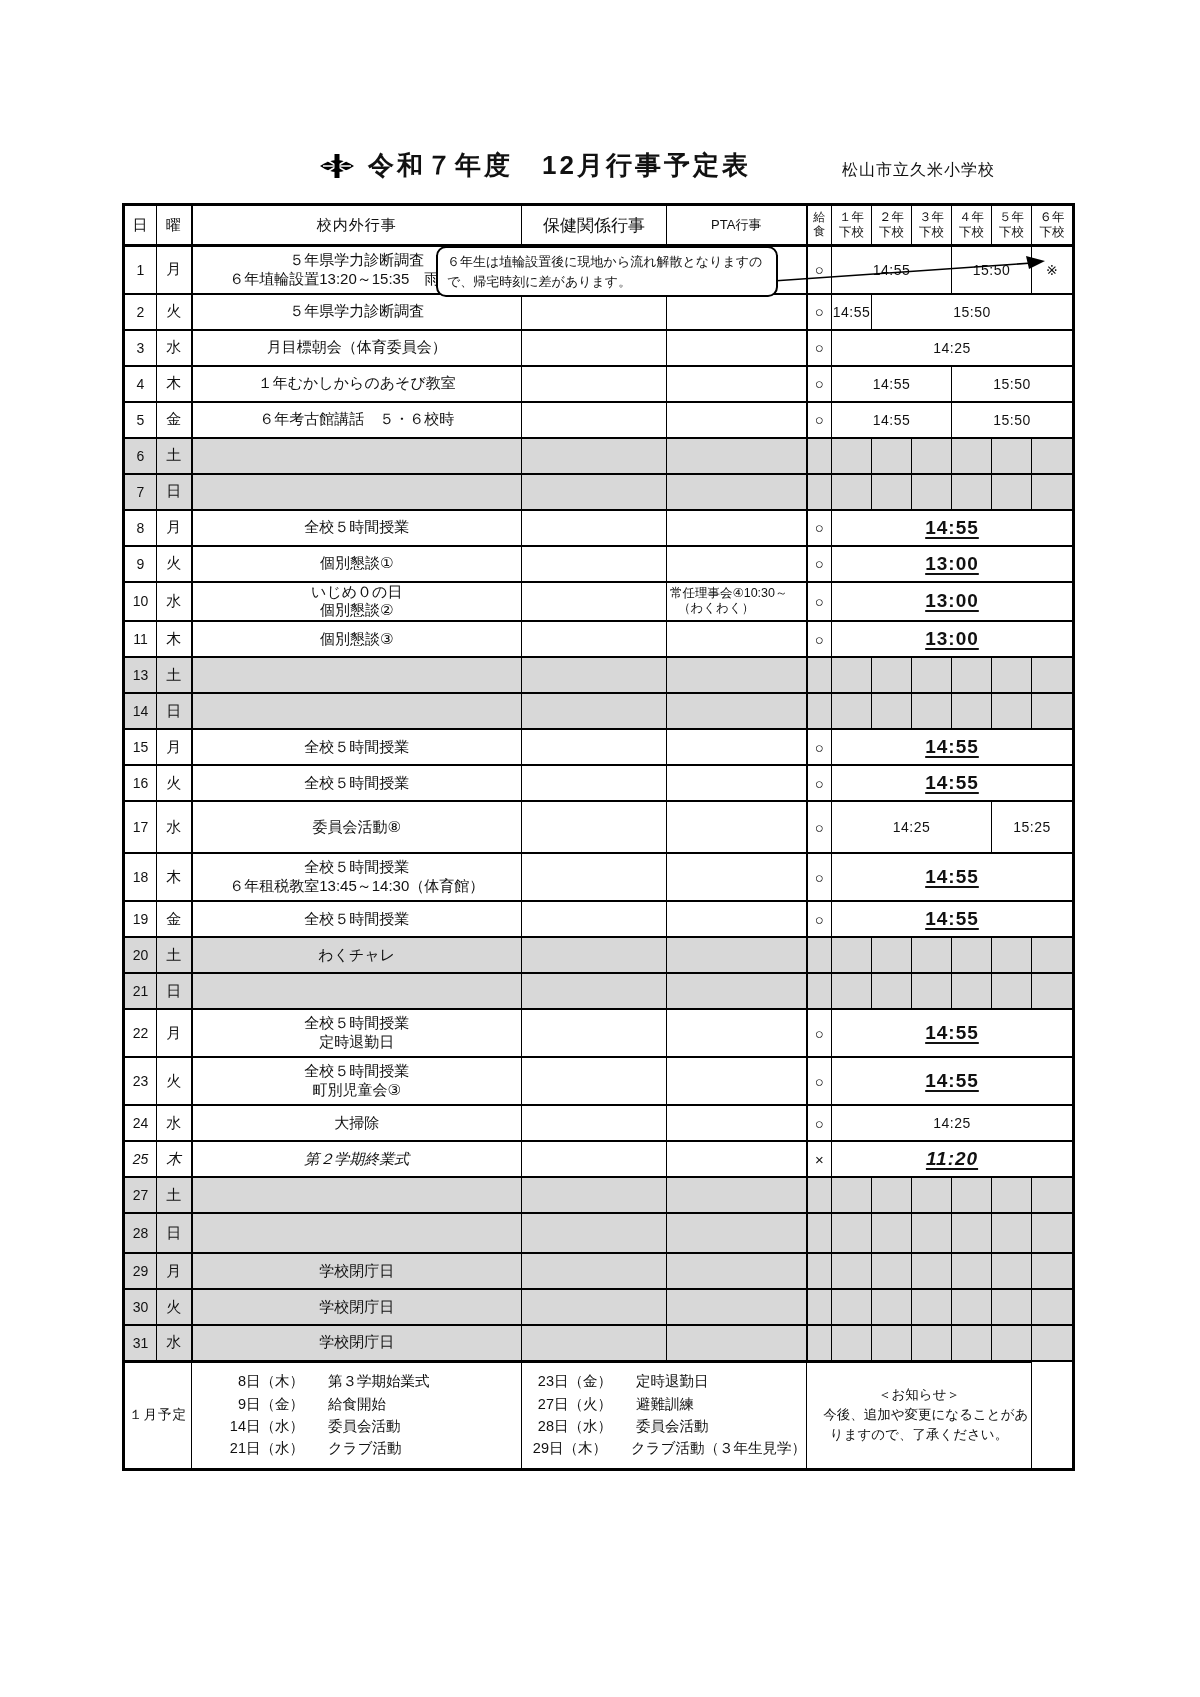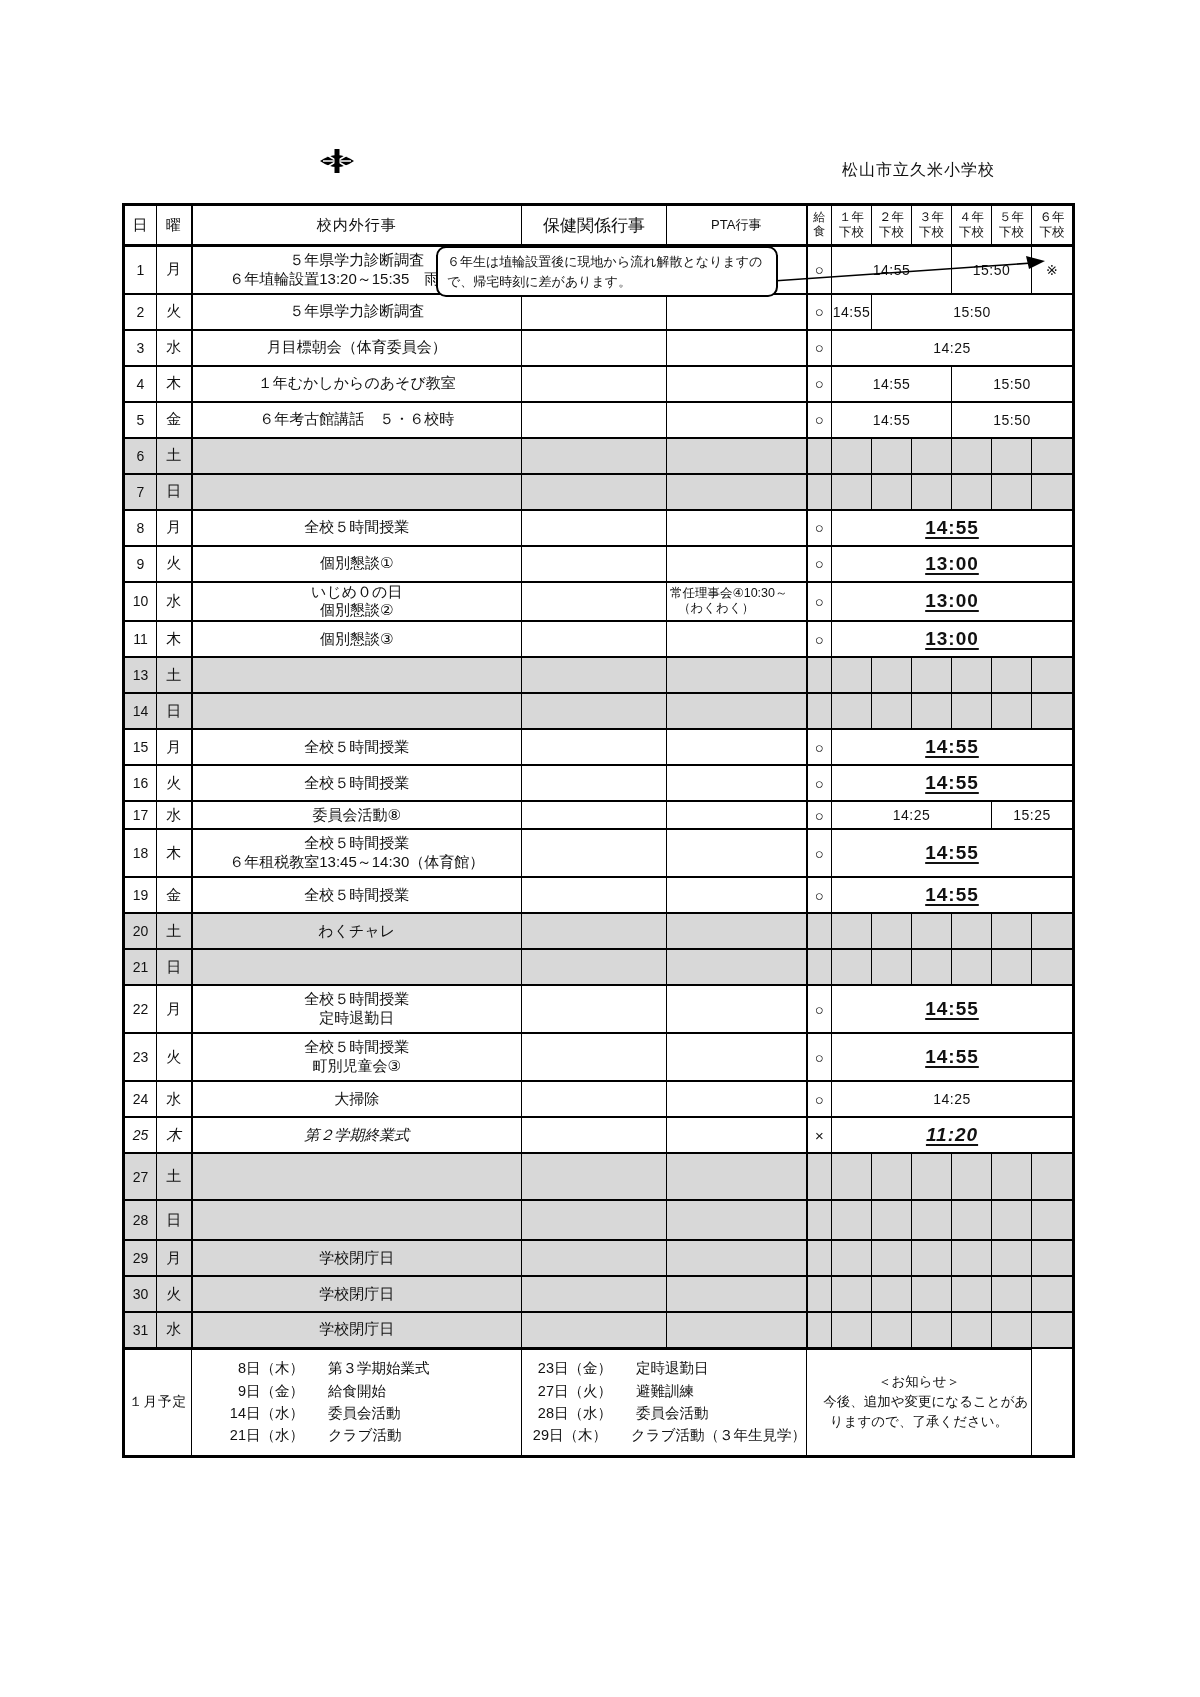--- a/index.html
+++ b/index.html
@@ -60,20 +60,21 @@
 
 <div class="page">
 
   <div class="title-wrap">
     <svg width="38" height="26" viewBox="0 0 38 26" aria-hidden="true">
       <path d="M2 13 Q19 1 36 13 Q19 25 2 13 Z" fill="#000"></path>
       <path d="M5 13 H33 M8 6.5 L30 19.5 M8 19.5 L30 6.5" stroke="#fff" stroke-width="1.6" fill="none"></path>
       <rect x="16.5" y="1" width="5" height="24" fill="#000"></rect>
       <rect x="17.8" y="1" width="0.1" height="0.1" fill="#000"></rect>
     </svg>
+    <h1 class="page-title">令和７年度　12月行事予定表</h1>
   </div>
   <div class="school-name">松山市立久米小学校</div>
 
   <table class="sched">
     <colgroup>
       <col style="width:33px">
         <col style="width:35px">
         <col style="width:330px">
       <col style="width:145px">
         <col style="width:140px">
@@ -303,21 +304,21 @@
           <td class="c-day">16</td>
           <td class="c-wd">火</td>
           <td class="c-ev bl-thick">
             <div class="ev-line">全校５時間授業</div>
           </td>
           <td class="c-health"></td>
           <td class="c-pta"></td>
           <td class="c-lunch bl-thick">○</td>
           <td class="c-time big" colspan="6">14:55</td>
         </tr>
-        <tr style="height: 28px;">
+        <tr style="height: 52px;">
           <td class="c-day">17</td>
           <td class="c-wd">水</td>
           <td class="c-ev bl-thick">
             <div class="ev-line">委員会活動⑧</div>
           </td>
           <td class="c-health"></td>
           <td class="c-pta"></td>
           <td class="c-lunch bl-thick">○</td>
           <td class="c-time sm" colspan="4">14:25</td>
           <td class="c-time sm" colspan="2">15:25</td>
@@ -414,21 +415,21 @@
           <td class="c-day">25</td>
           <td class="c-wd">木</td>
           <td class="c-ev bl-thick">
             <div class="ev-line">第２学期終業式</div>
           </td>
           <td class="c-health"></td>
           <td class="c-pta"></td>
           <td class="c-lunch bl-thick">×</td>
           <td class="c-time big" colspan="6">11:20</td>
         </tr>
-        <tr class="gray" style="height: 47px;">
+        <tr class="gray" style="height: 36px;">
           <td class="c-day">27</td>
           <td class="c-wd">土</td>
           <td class="c-ev bl-thick"></td>
           <td class="c-health"></td>
           <td class="c-pta"></td>
           <td class="c-lunch bl-thick"></td>
           <td class="c-time"></td>
           <td class="c-time"></td>
           <td class="c-time"></td>
           <td class="c-time"></td>

